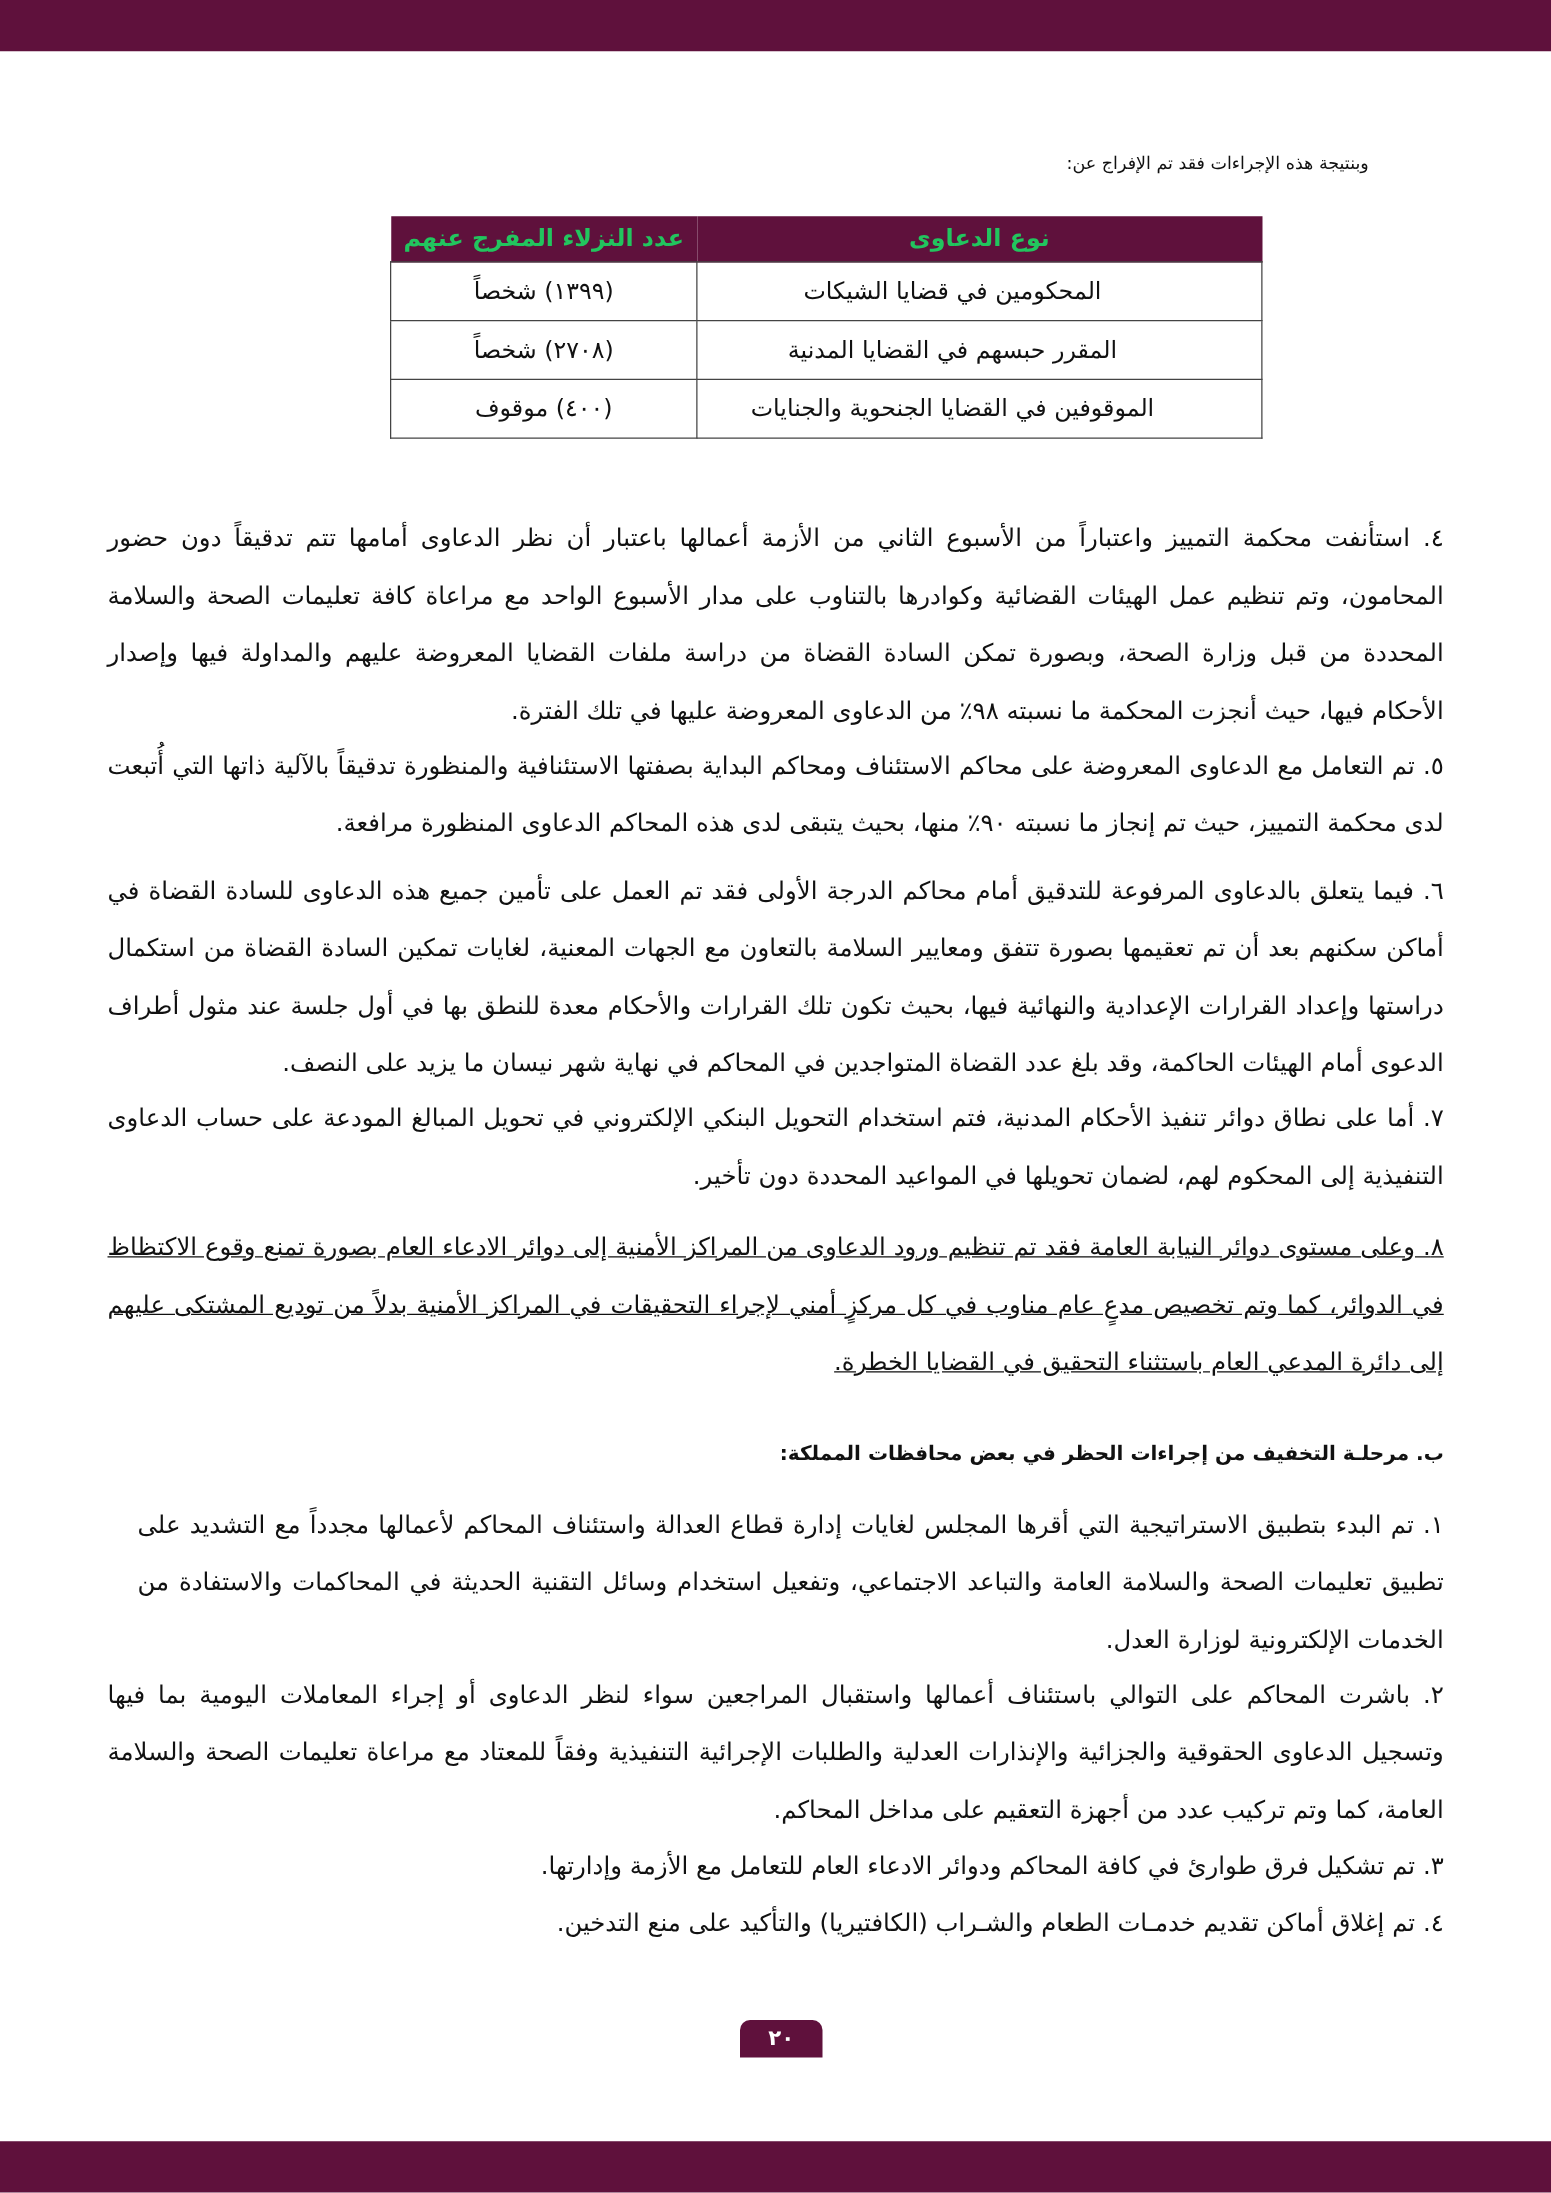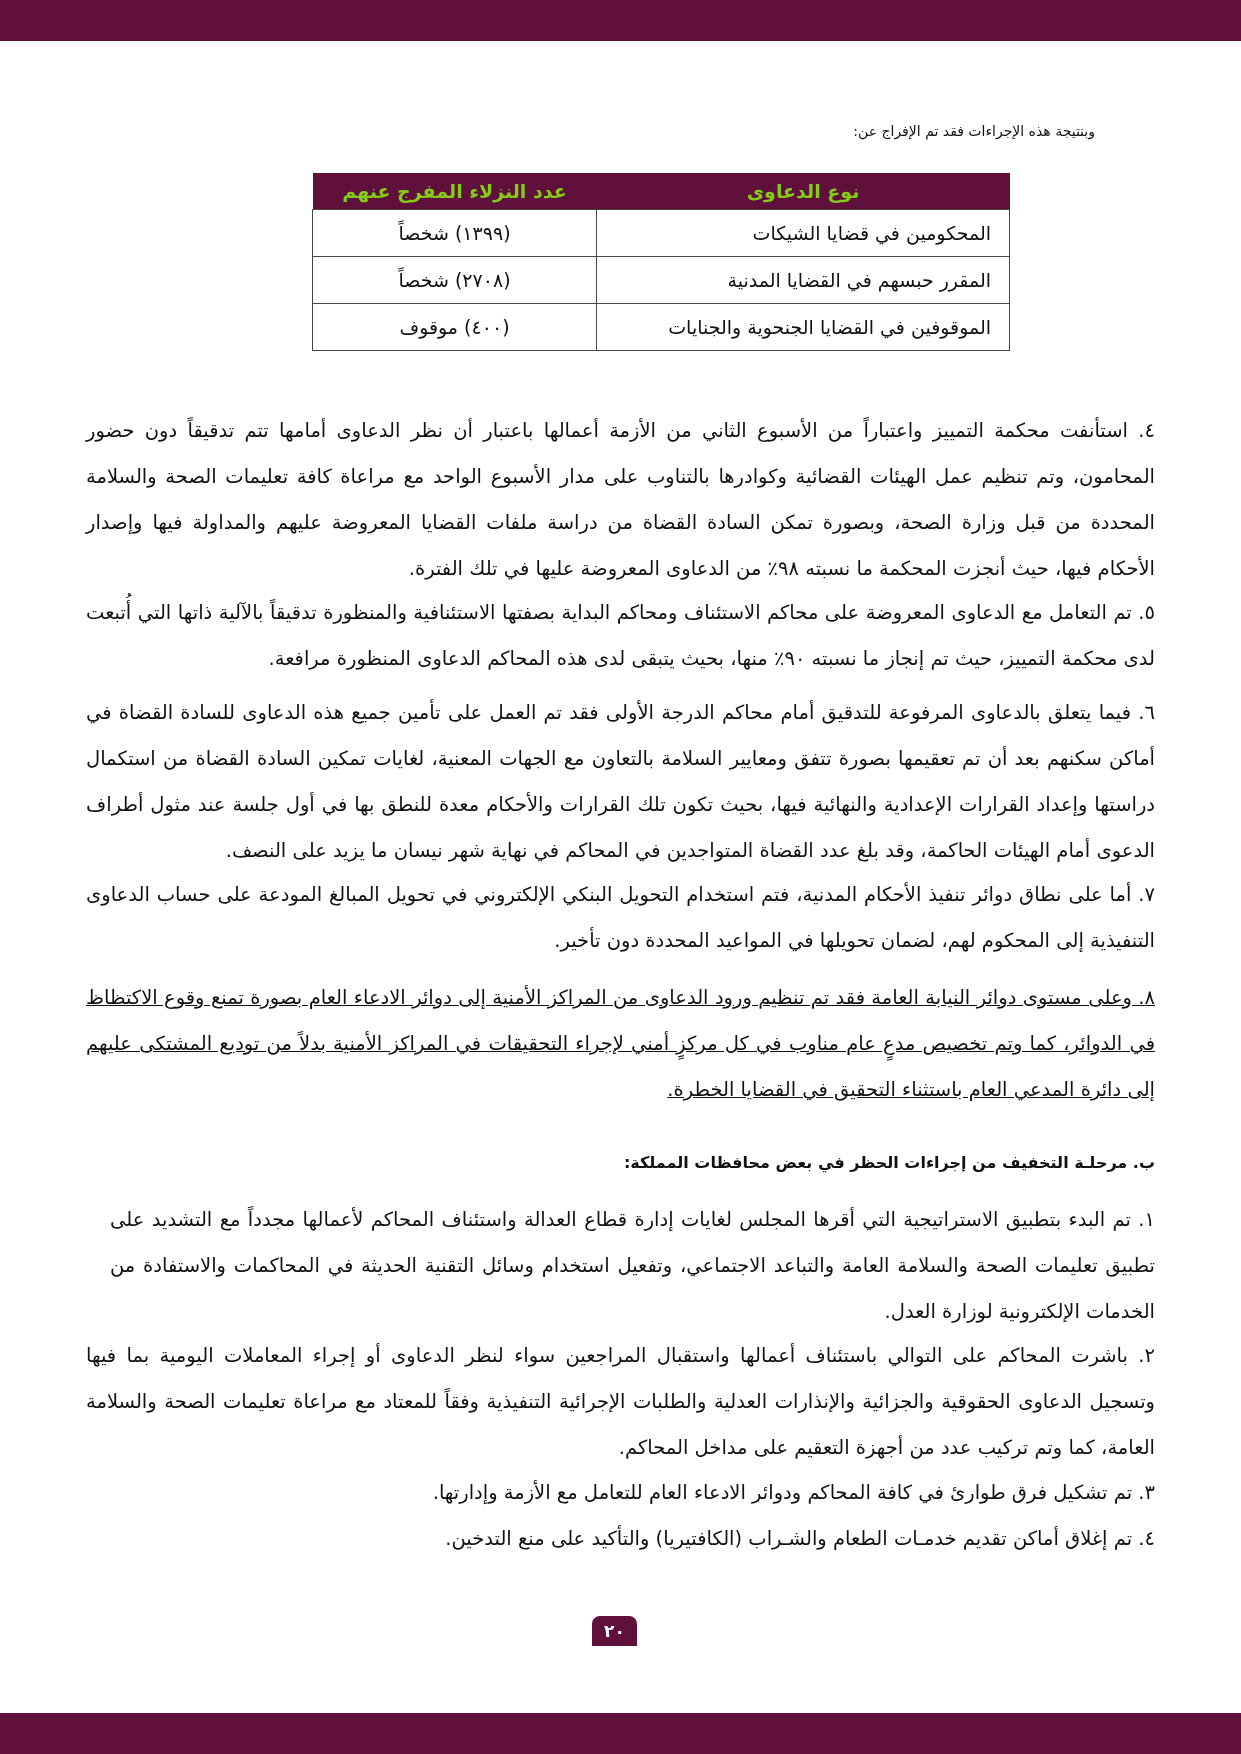--- a/index.html
+++ b/index.html
@@ -4,39 +4,39 @@
   <style>
     html, body { margin: 0; padding: 0; }
     body {
       width: 1241px; height: 1754px; position: relative; overflow: hidden;
       background: #ffffff; color: #111111;
       font-family: "DejaVu Sans", "Liberation Sans", sans-serif;
     }
     .top-bar { position: absolute; left: 0; top: 0; width: 1241px; height: 41px; background: #5f113c; }
     .bottom-bar { position: absolute; left: 0; top: 1713px; width: 1241px; height: 41px; background: #5f113c; }
     .page-tab {
-      position: absolute; left: 592px; top: 1616px; width: 45px; height: 30px;
+      position: absolute; left: 592px; top: 1616px; width: 66px; height: 30px;
       background: #5f113c; border-radius: 8px 8px 0 0;
       color: #fff; font-weight: bold; font-size: 17px; text-align: center; line-height: 30px;
     }
     .content {
       position: absolute; right: 86px; left: 86px; top: 0;
       font-size: 19.5px; line-height: 46px; text-align: justify;
     }
     .intro { position: absolute; right: 146px; top: 108px; font-size: 14px; line-height: 46px; white-space: nowrap; }
     table.release {
       position: absolute; right: 231px; top: 173px; width: 698px;
       border-collapse: collapse; font-size: 19px;
     }
     table.release th {
-      background: #5f113c; color: #84cc16; font-weight: bold; height: 36px; padding: 0 10px;
+      background: #5f113c; color: #22c55e; font-weight: bold; height: 36px; padding: 0 10px;
       text-align: center;
     }
     table.release td { border: 1.5px solid #444; height: 46px; padding: 0 14px; }
-    table.release td.type { width: 380px; text-align: right; padding-right: 18px; }
+    table.release td.type { width: 380px; text-align: center; padding-right: 57px; }
     table.release td.count { text-align: center; }
     p.para { margin: 0; position: absolute; right: 0; left: 0; text-align: justify; text-align-last: right; }
     .subhead { position: absolute; right: 0; top: 1140px; font-weight: bold; font-size: 16px; white-space: nowrap; }
     .short { text-align-last: right; }
   </style>
 </head>
 <body>
 
 <div class="top-bar"></div>
 

